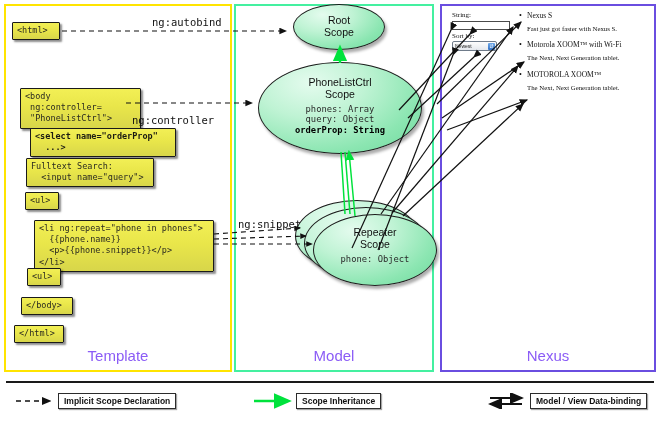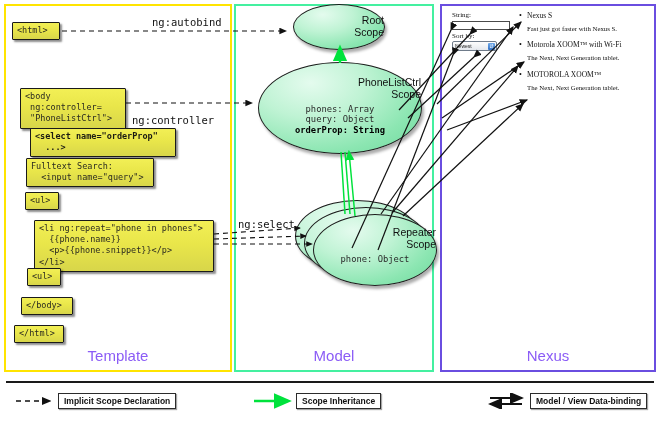--- a/index.html
+++ b/index.html
@@ -86,21 +86,20 @@
     border-radius: 50%;
     background: radial-gradient(ellipse at 32% 22%, #e4fbee 0%, #bff3d4 35%, #8ce6b2 70%, #6cd99b 100%);
     box-shadow: 2px 3px 3px rgba(0,0,0,0.33);
     text-align: center;
     color: #101010;
   }
   .scope .s-title {
     font-family: "Liberation Sans", sans-serif;
     font-size: 10.5px;
     line-height: 1.18;
-    text-align: right;
   }
   .scope .s-props {
     font-family: "DejaVu Sans Mono", monospace;
     font-size: 8.8px;
     line-height: 1.22;
     margin-top: 3px;
     color: #2a2a2a;
   }
   .scope .s-props .strong { font-weight: bold; color: #000; }
 
@@ -287,21 +286,21 @@
     <g>
       <path d="M451,30 L352,248" stroke="#111" stroke-width="1.2" fill="none" marker-start="url(#ah-black)"></path>
     </g>
     <g>
       <path d="M453,55 L378,250" stroke="#111" stroke-width="1.2" fill="none" marker-start="url(#ah-black)"></path>
     </g>
   </svg>
 
   <div class="codebox" style="left:12px;  top:22px;  width:48px;">&lt;html&gt;</div>
 
-  <div class="codebox" style="left:20px;  top:88px;  width:106px;">&lt;body
+  <div class="codebox" style="left:20px;  top:88px;  width:121px;">&lt;body
  ng:controller=
  "PhoneListCtrl"&gt;</div>
 
   <div class="codebox bold" style="left:30px; top:128px; width:146px;">&lt;select name="orderProp"
   ...&gt;</div>
 
   <div class="codebox" style="left:26px;  top:158px; width:128px;">Fulltext Search:
   &lt;input name="query"&gt;</div>
 
   <div class="codebox" style="left:25px;  top:192px; width:34px;">&lt;ul&gt;</div>
@@ -312,21 +311,21 @@
 &lt;/li&gt;</div>
 
   <div class="codebox" style="left:27px;  top:268px; width:34px;">&lt;ul&gt;</div>
 
   <div class="codebox" style="left:21px;  top:297px; width:52px;">&lt;/body&gt;</div>
 
   <div class="codebox" style="left:14px;  top:325px; width:50px;">&lt;/html&gt;</div>
 
   <div class="wire-label" style="left:152px; top:16px;">ng:autobind</div>
   <div class="wire-label" style="left:132px; top:88px;margin-top:26px;">ng:controller</div>
-  <div class="wire-label" style="left:238px; top:218px;">ng:select</div>
+  <div class="wire-label" style="left:238px; top:218px;">ng:snippet</div>
 
   <div class="scope" style="left:293px; top:4px; width:92px; height:46px; padding-top:9px;">
     <div class="s-title">
       <div>Root</div>
       <div>Scope</div>
     </div>
   </div>
 
   <div class="scope" style="left:258px; top:62px; width:164px; height:92px; padding-top:13px;">
     <div class="s-title">

